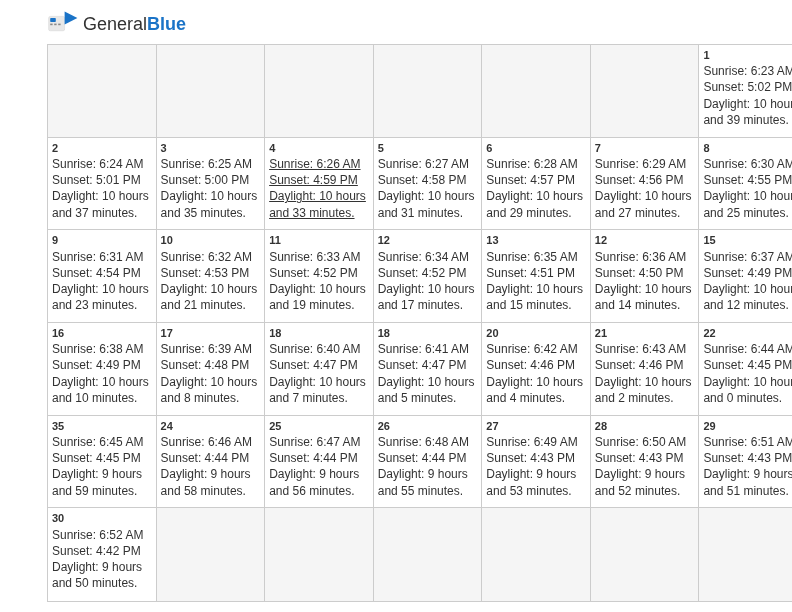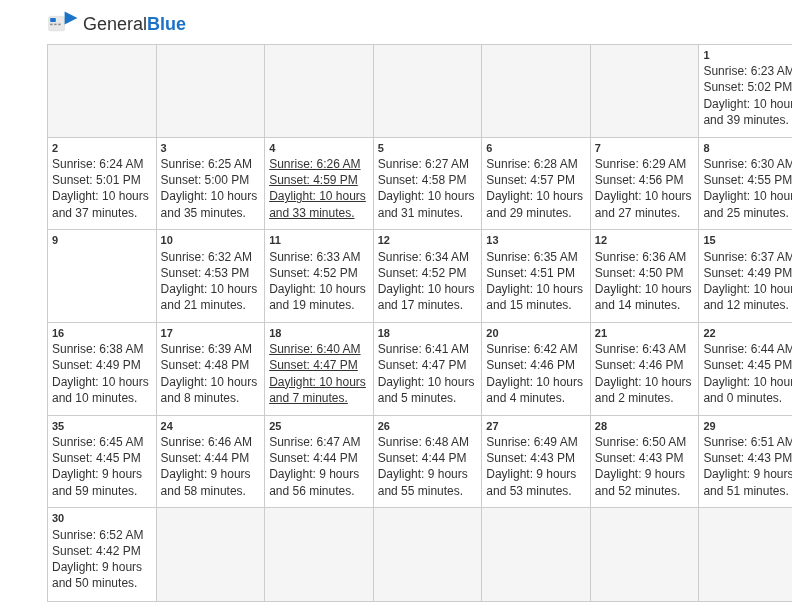--- a/index.html
+++ b/index.html
@@ -170,20 +170,23 @@
 Daylight: 10 hours and 27 minutes.</div>
         </div>
         <div class="cell">
           <div class="day-num">8</div>
           <div class="cell-info" style="white-space: pre-line;">Sunrise: 6:30 AM
 Sunset: 4:55 PM
 Daylight: 10 hours and 25 minutes.</div>
         </div>
         <div class="cell">
           <div class="day-num">9</div>
+          <div class="cell-info" style="white-space: pre-line;">Sunrise: 6:31 AM
+Sunset: 4:54 PM
+Daylight: 10 hours and 23 minutes.</div>
         </div>
         <div class="cell">
           <div class="day-num">10</div>
           <div class="cell-info" style="white-space: pre-line;">Sunrise: 6:32 AM
 Sunset: 4:53 PM
 Daylight: 10 hours and 21 minutes.</div>
         </div>
         <div class="cell">
           <div class="day-num">11</div>
           <div class="cell-info" style="white-space: pre-line;">Sunrise: 6:33 AM
@@ -221,21 +224,21 @@
 Daylight: 10 hours and 10 minutes.</div>
         </div>
         <div class="cell">
           <div class="day-num">17</div>
           <div class="cell-info" style="white-space: pre-line;">Sunrise: 6:39 AM
 Sunset: 4:48 PM
 Daylight: 10 hours and 8 minutes.</div>
         </div>
         <div class="cell">
           <div class="day-num">18</div>
-          <div class="cell-info" style="white-space: pre-line; text-decoration: underline;">Sunrise: 6:40 AM
+          <div class="cell-info" style="white-space: pre-line;">Sunrise: 6:40 AM
 Sunset: 4:47 PM
 Daylight: 10 hours and 7 minutes.</div>
         </div>
         <div class="cell">
           <div class="day-num">18</div>
           <div class="cell-info" style="white-space: pre-line;">Sunrise: 6:41 AM
 Sunset: 4:47 PM
 Daylight: 10 hours and 5 minutes.</div>
         </div>
         <div class="cell">

